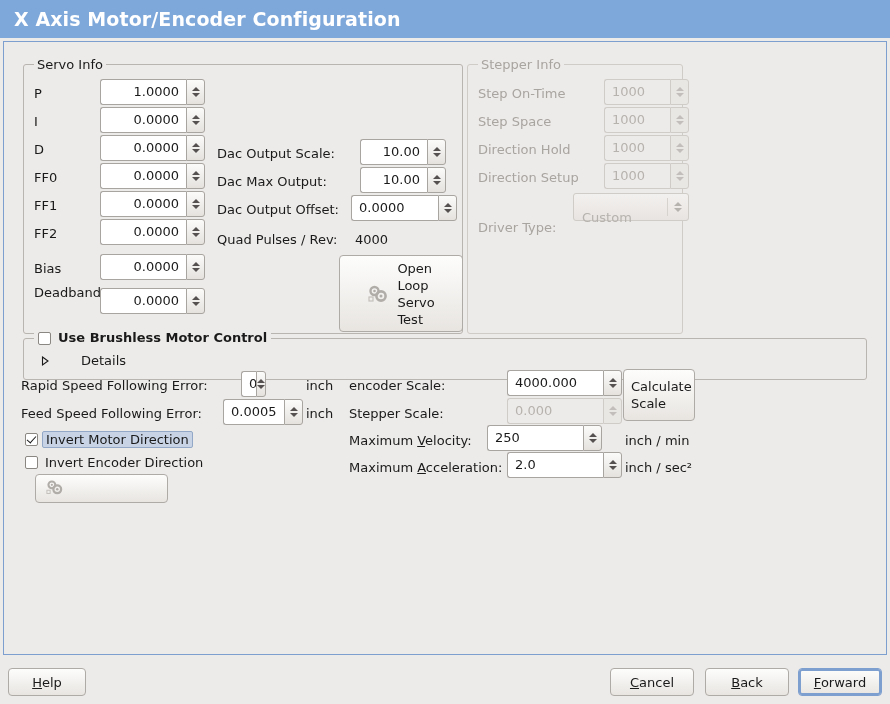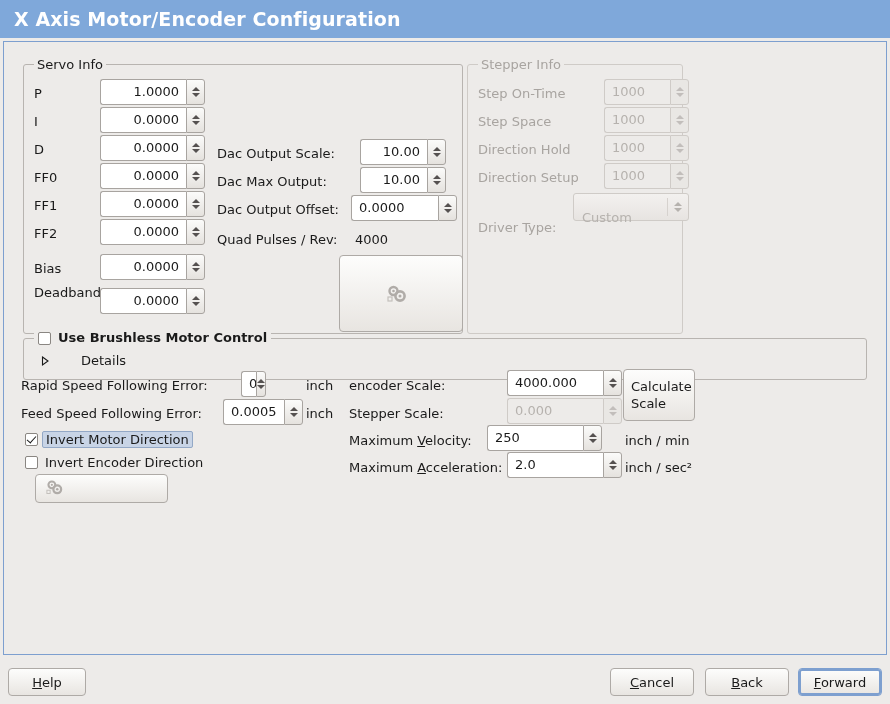--- a/index.html
+++ b/index.html
@@ -351,20 +351,26 @@
 
     <div class="btn" style="left:315px; top:190px; width:124px; height:77px;">
       <span class="gears" style="margin-right:8px;">
         <svg width="22" height="20" viewBox="0 0 22 20">
           <circle cx="7.5" cy="7" r="4" fill="none" stroke="#b0aca8" stroke-width="2.4"></circle>
           <circle cx="7.5" cy="7" r="1.3" fill="#b0aca8"></circle>
           <circle cx="14" cy="12" r="4.6" fill="none" stroke="#b0aca8" stroke-width="2.6"></circle>
           <circle cx="14" cy="12" r="1.5" fill="#b0aca8"></circle>
           <rect x="2" y="13" width="4" height="4" fill="none" stroke="#c4c0bc" stroke-width="1.2"></rect>
         </svg>
+      </span>
+      <span style="text-align:left; line-height:17px;">
+        <span>Open</span><br>
+        <span>Loop</span><br>
+        <span>Servo</span><br>
+        <span>Test</span>
       </span>
     </div>
   </div>
 
   <div class="frame disabled" style="left:463px; top:22px; width:216px; height:270px;">
     <span class="frame-title">Stepper Info</span>
 
     <span class="lbl dim" style="left:10px; top:21px;">Step On-Time</span>
     <span class="lbl dim" style="left:10px; top:49px;">Step Space</span>
     <span class="lbl dim" style="left:10px; top:77px;">Direction Hold</span>

